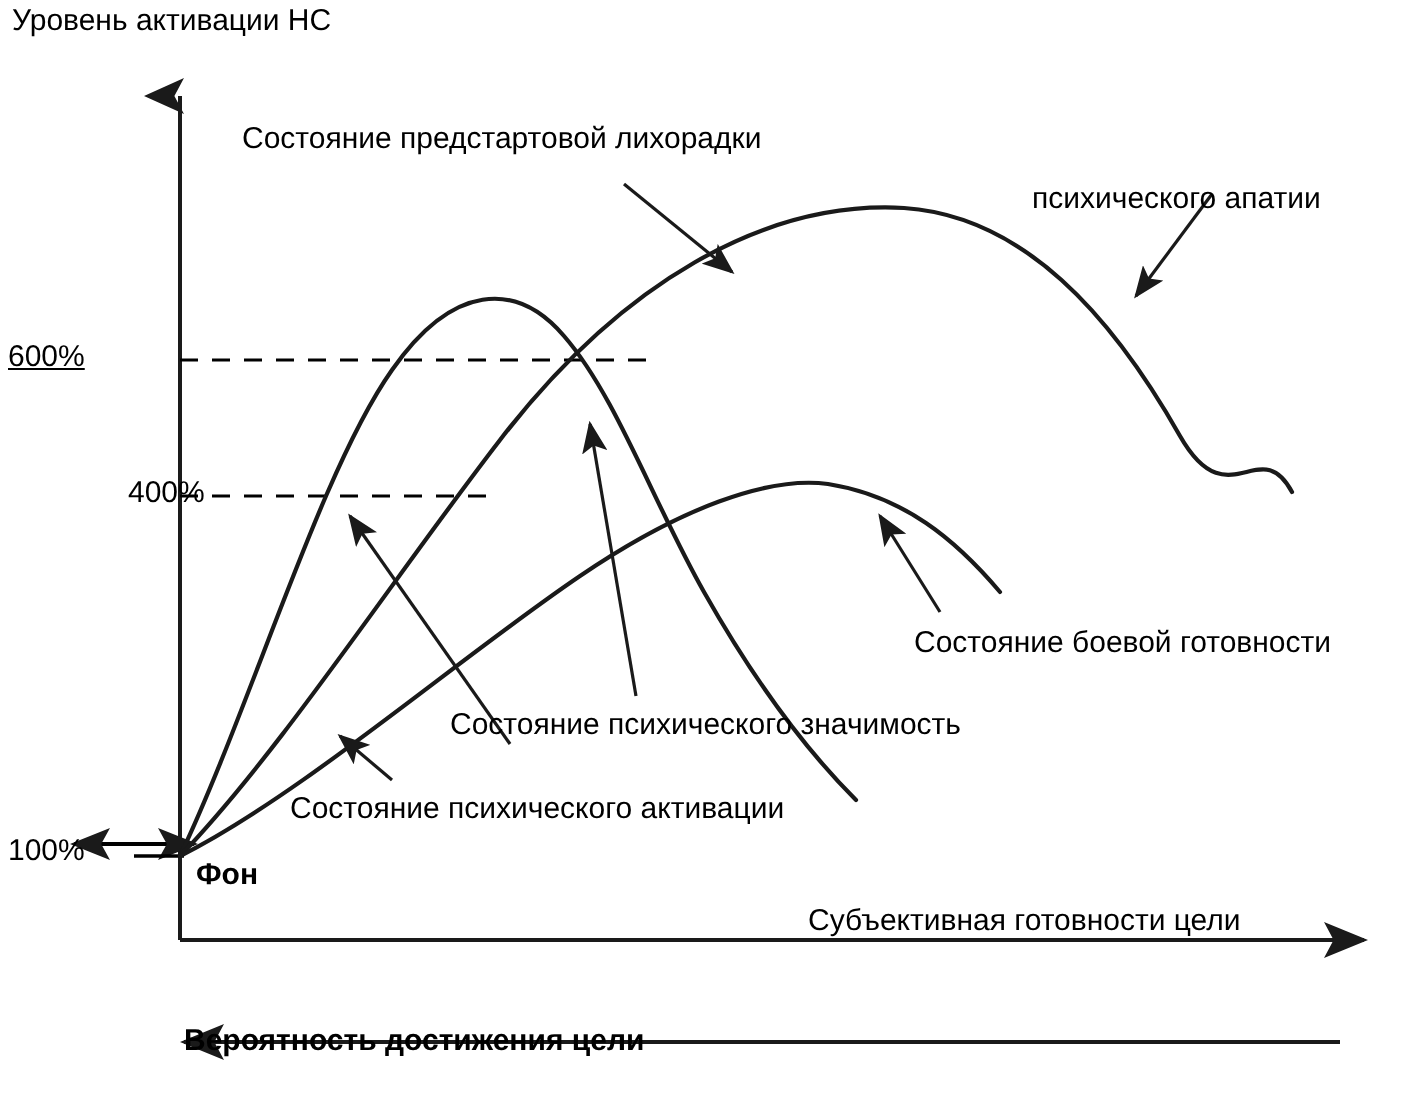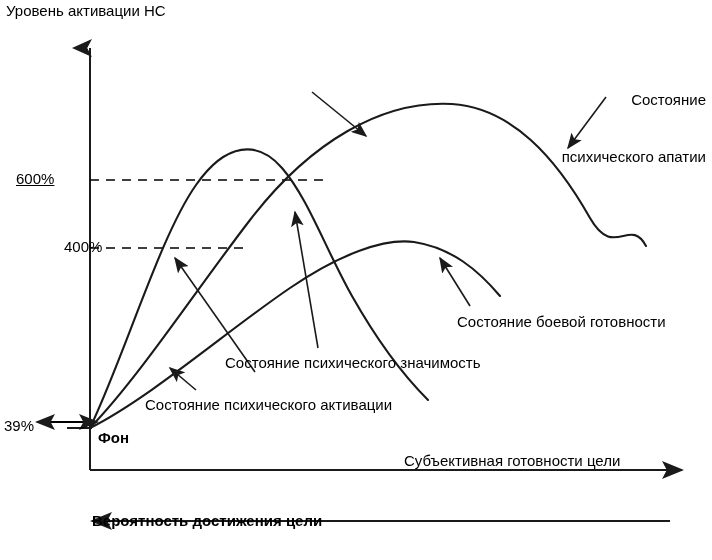--- a/index.html
+++ b/index.html
@@ -8,39 +8,38 @@
     background: #ffffff;
   }
   #root {
     position: relative;
     width: 712px;
     height: 560px;
     background: #ffffff;
     font-family: "Liberation Sans", sans-serif;
     color: #000000;
     overflow: hidden;
-    text-align: right;
   }
   svg.layer {
     position: absolute;
     left: 0;
     top: 0;
     width: 712px;
     height: 560px;
   }
   .lbl {
     position: absolute;
     font-family: "Liberation Sans", sans-serif;
     font-size: 15px;
     line-height: 19px;
     color: #000000;
     white-space: pre;
   }
   .lbl-axis-y-title { left: 6px; top: 1px; font-size: 15px; }
-  .lbl-tick-600 { left: 16px; top: 169px; text-decoration: underline; }
+  .lbl-tick-600 { left: 4px; top: 169px; text-decoration: underline; }
   .lbl-tick-400 { left: 20px; top: 237px; margin-left: 44px; }
   .lbl-tick-100 { left: 4px; top: 416px; }
   .lbl-fon { left: 98px; top: 428px; font-weight: bold; }
   .lbl-fever { left: 121px; top: 60px; }
   .lbl-apathy { left: 516px; top: 52px; width: 190px; }
   .lbl-apathy span { display: block; }
   .lbl-readiness { left: 430px; top: 312px; margin-left: 27px; }
   .lbl-burnout { left: 225px; top: 353px; }
   .lbl-satiation { left: 145px; top: 395px; }
   .lbl-axis-x-title { left: 404px; top: 451px; }
@@ -107,27 +106,27 @@
 
     <line x1="670" y1="521" x2="92" y2="521" stroke="#1a1a1a" stroke-width="2" marker-end="url(#arrowEnd)"></line>
   </svg>
 
   <div class="lbl lbl-axis-y-title">Уровень активации НС</div>
 
   <div class="lbl lbl-tick-600">600%</div>
 
   <div class="lbl lbl-tick-400">400%</div>
 
-  <div class="lbl lbl-tick-100">39%</div>
+  <div class="lbl lbl-tick-100">100%</div>
 
   <div class="lbl lbl-fon">Фон</div>
 
+  <div class="lbl lbl-fever">Состояние предстартовой лихорадки</div>
 
   <div class="lbl lbl-apathy">
-    <span>Состояние</span>
     <span>психического апатии</span>
   </div>
 
   <div class="lbl lbl-readiness">Состояние боевой готовности</div>
 
   <div class="lbl lbl-burnout">Состояние психического значимость</div>
 
   <div class="lbl lbl-satiation">Состояние психического активации</div>
 
   <div class="lbl lbl-axis-x-title">Субъективная готовности цели</div>

